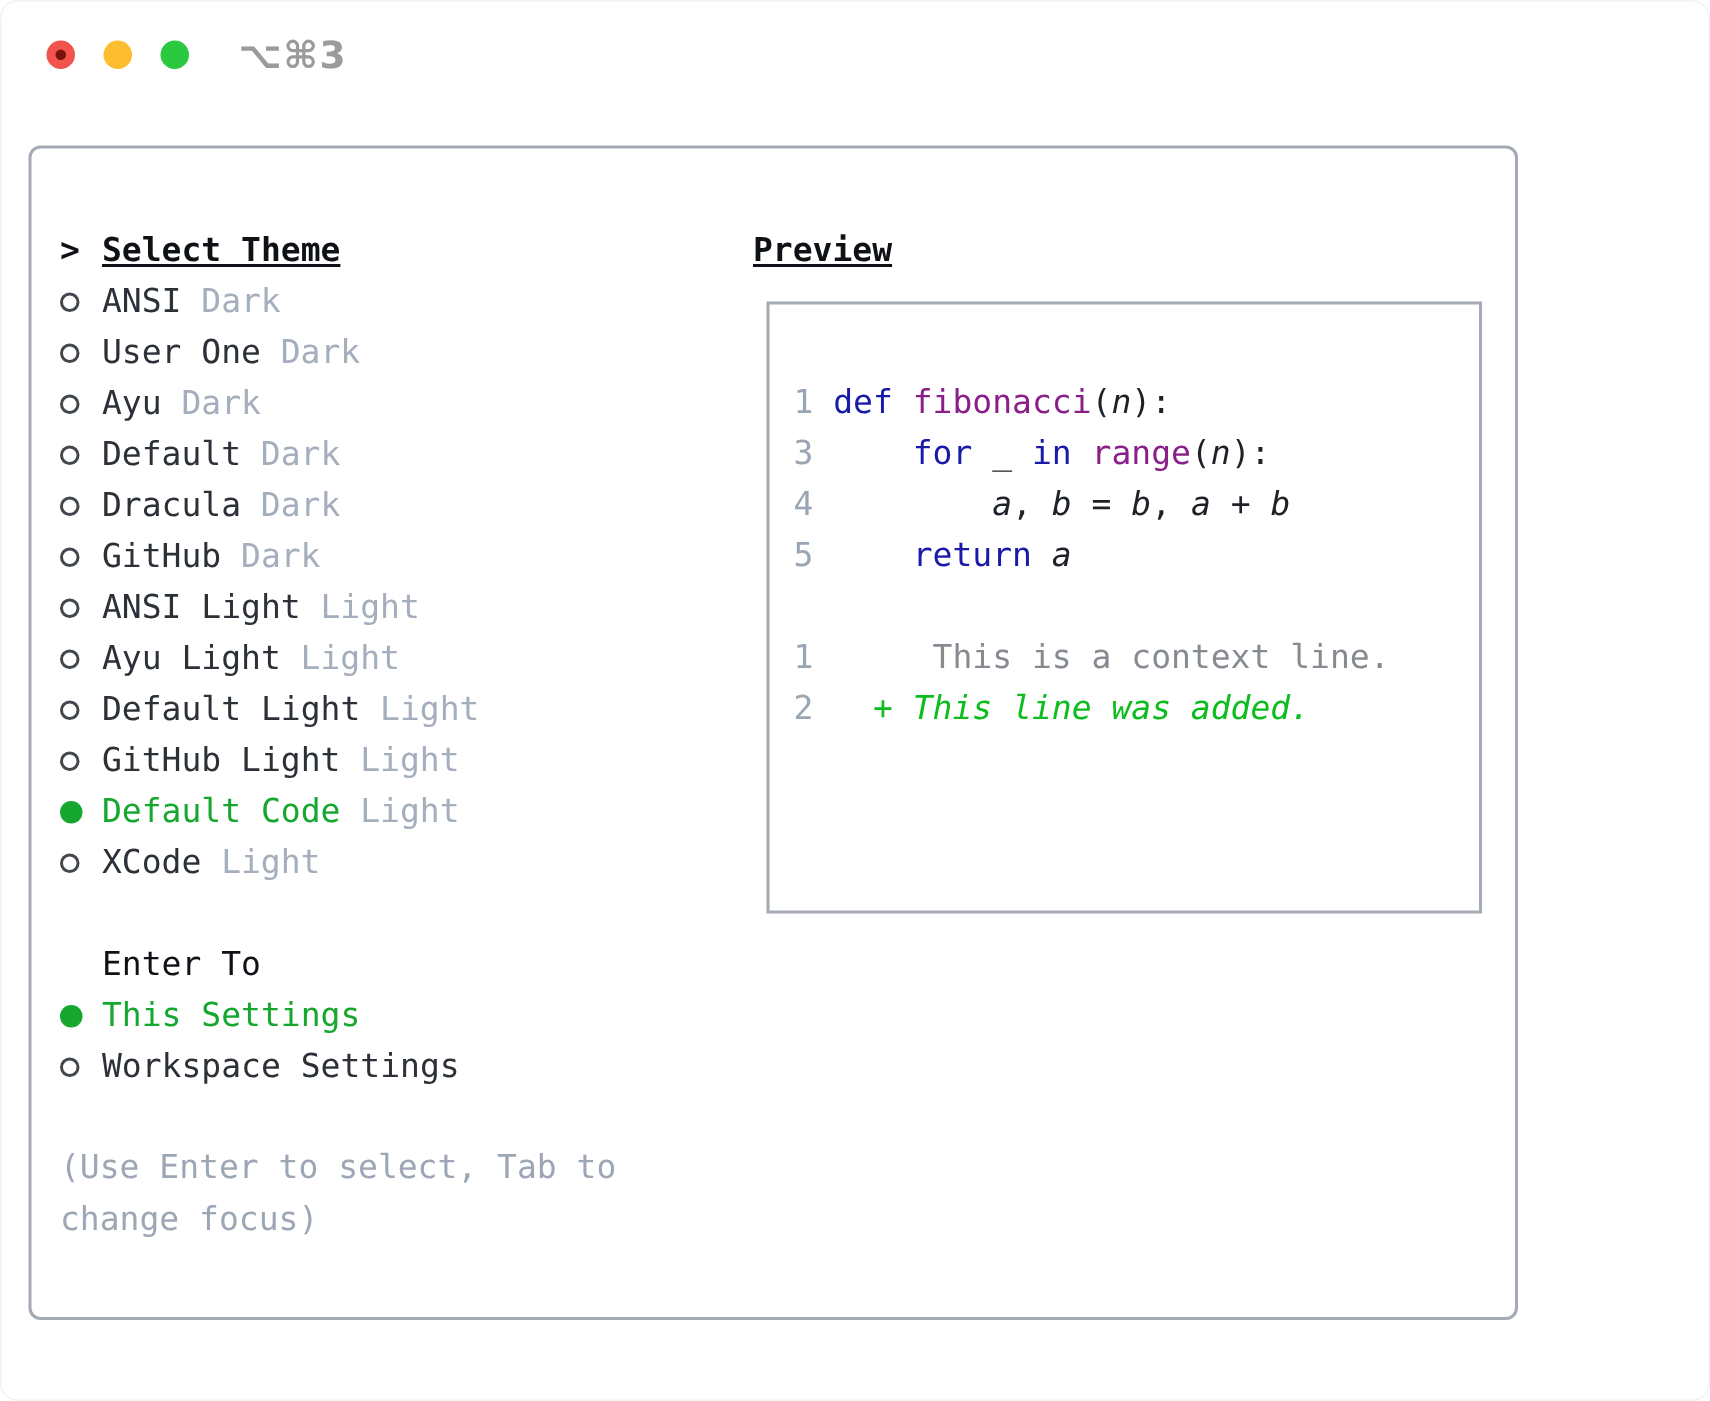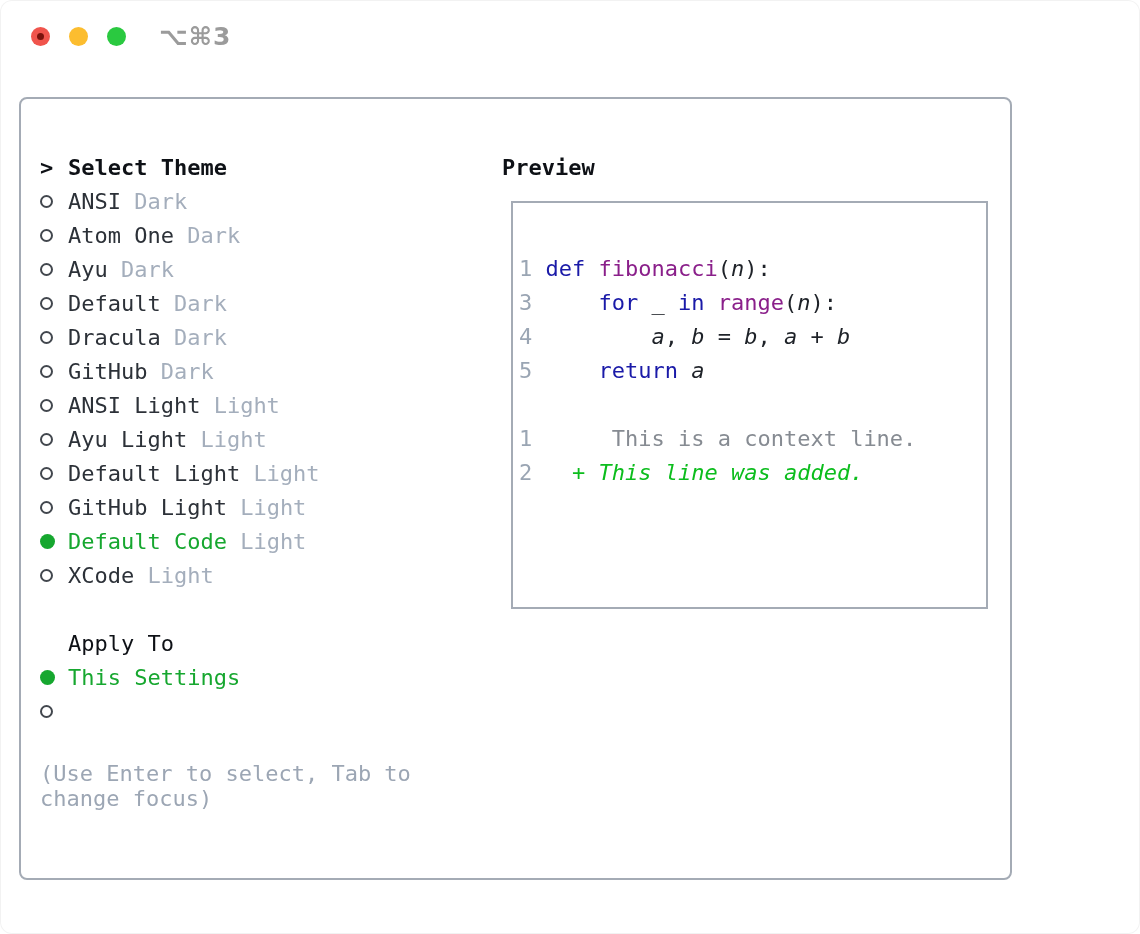--- a/index.html
+++ b/index.html
@@ -27,33 +27,33 @@
   .title{font-family:"DejaVu Sans","Liberation Sans",sans-serif;
          font-size:25px;line-height:19px;font-weight:700;color:var(--title);
          margin-left:14px;letter-spacing:1px;}
   
   .panel{margin-left:19px;width:993px;height:783px;border:2px solid var(--border);
          border-radius:8px;display:flex;padding:51px 0 0 19px;font-size:22px;}
   .left-col{width:462px;flex:none;}
   .right-col{flex:1;}
   .row{height:34px;display:flex;align-items:center;white-space:pre;}
   .marker{width:28px;flex:none;display:flex;align-items:center;}
-  .hdr{font-weight:700;color:var(--header);}
+  .hdr{font-weight:700;color:var(--header);text-decoration:underline;}
   .arrow{color:var(--header);font-weight:700;}
   .radio{width:13px;height:13px;border:2px solid var(--radio);border-radius:50%;
          display:inline-block;}
   .radio.sel{width:15px;height:15px;border:none;background:var(--selected);}
   .nm{color:var(--item);}
   .row.selected .nm{color:var(--selected);}
   .vr{color:var(--variant);margin-left:13.2px;}
   .apply-header{margin-top:34px;padding-left:28px;color:var(--header);}
-  .help{margin-top:33px;width:400px;line-height:25px;color:var(--help);}
+  .help{margin-top:33px;width:400px;line-height:35px;color:var(--help);}
   
   .preview-box{margin-top:17px;margin-left:9px;width:477px;height:408px;
-               border:2px solid var(--border);padding:49px 0 0 6px;}
+               border:2px solid var(--border);padding:49px 0 0 16px;}
   .pline{height:34px;line-height:34px;white-space:pre;}
   .lnum{display:inline-block;min-width:13.2px;color:var(--num);}
   .sg-kw{color:var(--kw);}
   .sg-fn{color:var(--fn);}
   .sg-lit{color:var(--lit);}
   .sg-pln{color:var(--pln);}
   .sg-var{color:var(--pln);font-style:italic;}
   .sg-ctx{color:var(--ctx);}
   .sg-del{color:var(--del);}
   .sg-add{color:var(--add);font-style:italic;}
@@ -75,38 +75,38 @@
   <div class="panel">
 
     <div class="left-col">
       <div class="row">
         <span class="marker arrow">&gt;</span>
         <span class="hdr">Select Theme</span>
       </div>
 
       <div id="theme-list">
           <div class="row"><span class="marker"><span class="radio"></span></span><span class="nm">ANSI</span><span class="vr">Dark</span></div>
-          <div class="row"><span class="marker"><span class="radio"></span></span><span class="nm">Atom One</span><span class="vr">Dark</span></div>
+          <div class="row"><span class="marker"><span class="radio"></span></span><span class="nm">User One</span><span class="vr">Dark</span></div>
           <div class="row"><span class="marker"><span class="radio"></span></span><span class="nm">Ayu</span><span class="vr">Dark</span></div>
           <div class="row"><span class="marker"><span class="radio"></span></span><span class="nm">Default</span><span class="vr">Dark</span></div>
           <div class="row"><span class="marker"><span class="radio"></span></span><span class="nm">Dracula</span><span class="vr">Dark</span></div>
           <div class="row"><span class="marker"><span class="radio"></span></span><span class="nm">GitHub</span><span class="vr">Dark</span></div>
           <div class="row"><span class="marker"><span class="radio"></span></span><span class="nm">ANSI Light</span><span class="vr">Light</span></div>
           <div class="row"><span class="marker"><span class="radio"></span></span><span class="nm">Ayu Light</span><span class="vr">Light</span></div>
           <div class="row"><span class="marker"><span class="radio"></span></span><span class="nm">Default Light</span><span class="vr">Light</span></div>
           <div class="row"><span class="marker"><span class="radio"></span></span><span class="nm">GitHub Light</span><span class="vr">Light</span></div>
           <div class="row selected"><span class="marker"><span class="radio sel"></span></span><span class="nm">Default Code</span><span class="vr">Light</span></div>
           <div class="row"><span class="marker"><span class="radio"></span></span><span class="nm">XCode</span><span class="vr">Light</span></div>
         </div>
 
-      <div class="row apply-header">Apply To</div>
+      <div class="row apply-header">Enter To</div>
 
       <div id="apply-list">
           <div class="row selected"><span class="marker"><span class="radio sel"></span></span><span class="nm">This Settings</span></div>
-          <div class="row"><span class="marker"><span class="radio"></span></span></div>
+          <div class="row"><span class="marker"><span class="radio"></span></span><span class="nm">Workspace Settings</span></div>
         </div>
 
       <div class="help">(Use Enter to select, Tab to change focus)</div>
     </div>
 
     <div class="right-col">
       <div class="row">
         <span class="hdr">Preview</span>
       </div>
       <div class="preview-box" id="preview-box">

